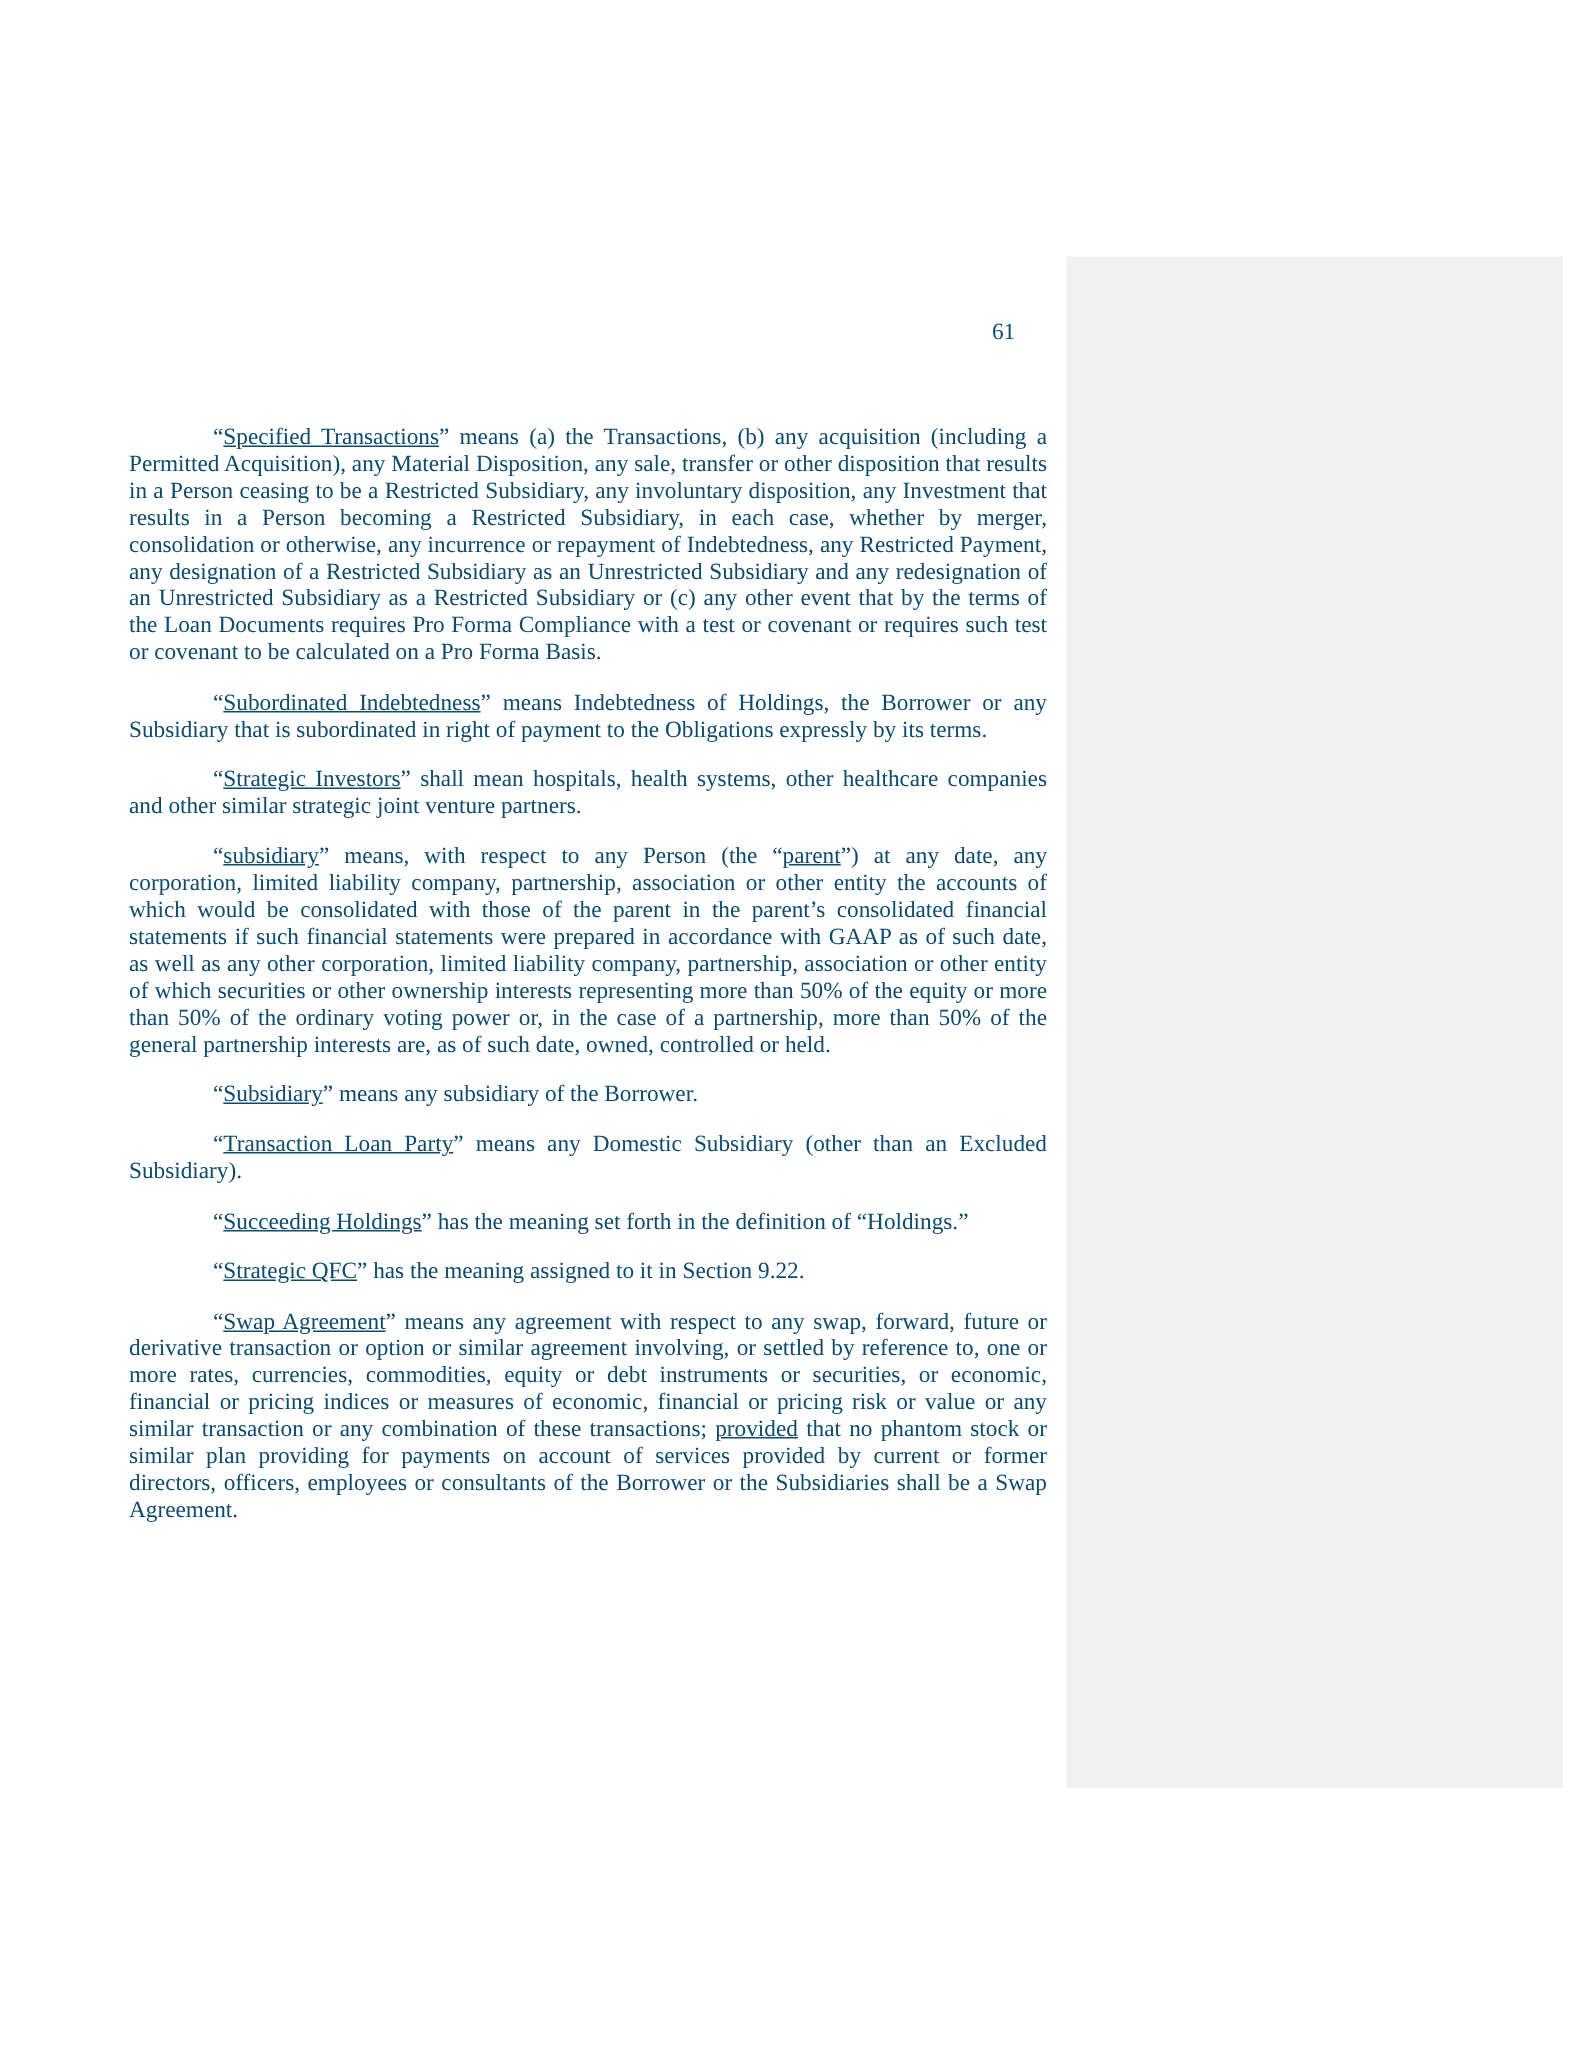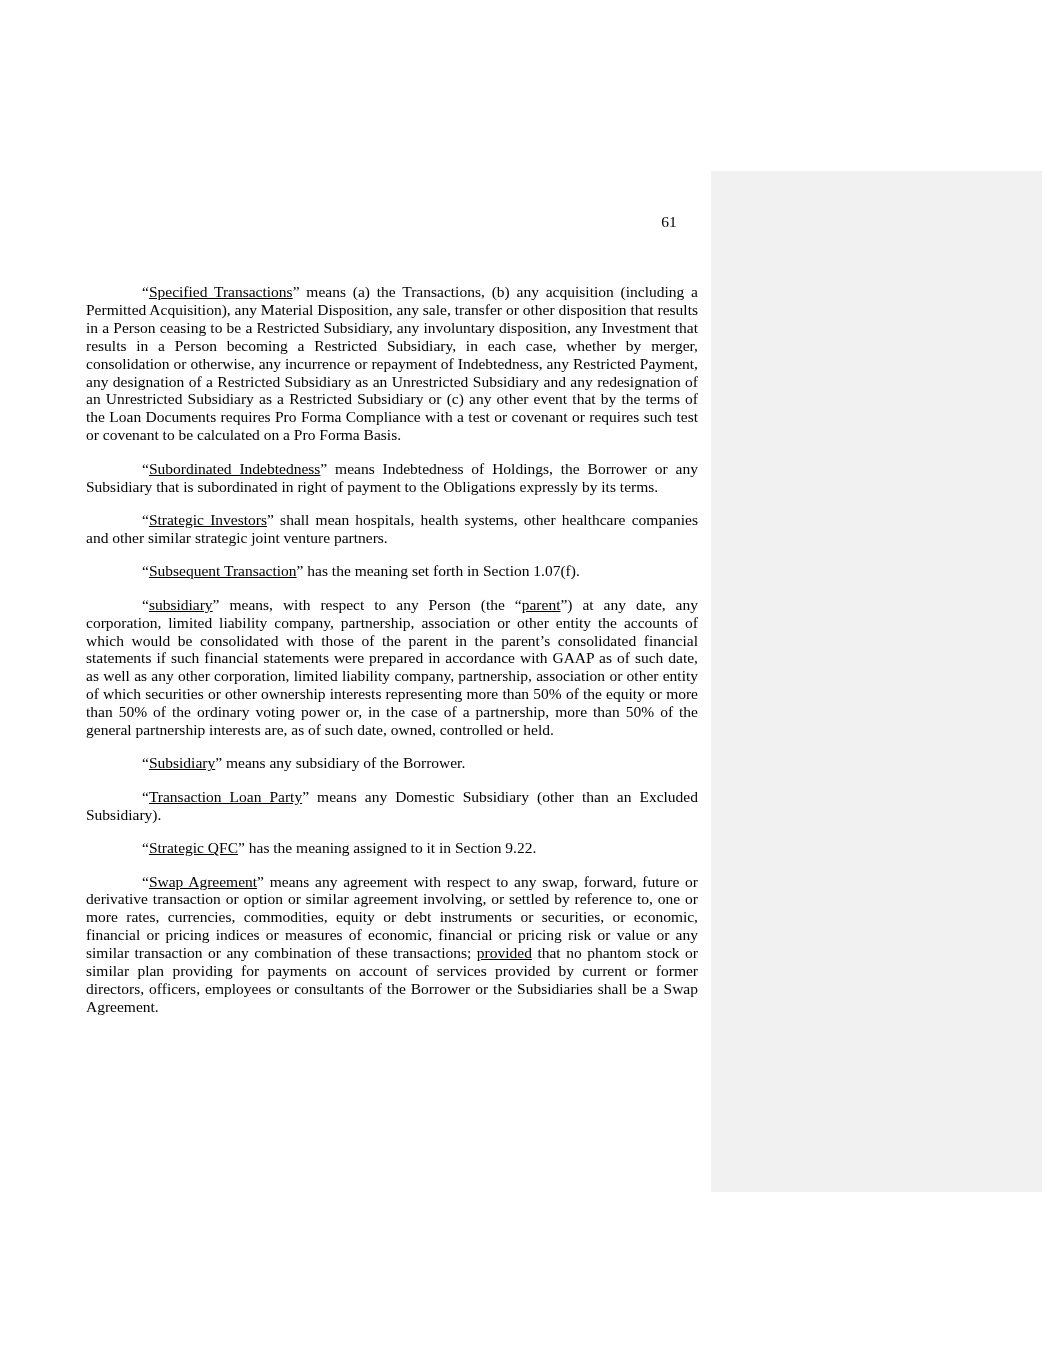--- a/index.html
+++ b/index.html
@@ -7,21 +7,21 @@
     padding: 0;
     background: #ffffff;
   }
   .page {
     position: relative;
     width: 1055px;
     height: 1365px;
     background: #ffffff;
     overflow: hidden;
     font-family: "Liberation Serif", serif;
-    color: #000000;
+    color: #0c4a6e;
   }
   .highlight-overlay {
     position: absolute;
     left: 711px;
     top: 171px;
     width: 331px;
     height: 1021px;
     background: #f1f1f1;
   }
   .page-number {
@@ -52,20 +52,20 @@
 </head>
 <body>
 
 <div class="page">
   <div class="highlight-overlay"></div>
   <div class="page-number">61</div>
   <div class="body-text">
       <p class="para"><span>“</span><span class="underline">Specified Transactions</span><span>” means (a) the Transactions, (b) any acquisition (including a Permitted Acquisition), any Material Disposition, any sale, transfer or other disposition that results in a Person ceasing to be a Restricted Subsidiary, any involuntary disposition, any Investment that results in a Person becoming a Restricted Subsidiary, in each case, whether by merger, consolidation or otherwise, any incurrence or repayment of Indebtedness, any Restricted Payment, any designation of a Restricted Subsidiary as an Unrestricted Subsidiary and any redesignation of an Unrestricted Subsidiary as a Restricted Subsidiary or (c) any other event that by the terms of the Loan Documents requires Pro Forma Compliance with a test or covenant or requires such test or covenant to be calculated on a Pro Forma Basis.</span></p>
       <p class="para"><span>“</span><span class="underline">Subordinated Indebtedness</span><span>” means Indebtedness of Holdings, the Borrower or any Subsidiary that is subordinated in right of payment to the Obligations expressly by its terms.</span></p>
       <p class="para"><span>“</span><span class="underline">Strategic Investors</span><span>” shall mean hospitals, health systems, other healthcare companies and other similar strategic joint venture partners.</span></p>
-      <p class="para"><span>“</span><span class="underline">Subsequent Transaction</span><span>” has the meaning set forth in Section 1.07(f).</span></p>
       <p class="para"><span>“</span><span class="underline">subsidiary</span><span>” means, with respect to any Person (the “</span><span class="underline">parent</span><span>”) at any date, any corporation, limited liability company, partnership, association or other entity the accounts of which would be consolidated with those of the parent in the parent’s consolidated financial statements if such financial statements were prepared in accordance with GAAP as of such date, as well as any other corporation, limited liability company, partnership, association or other entity of which securities or other ownership interests representing more than 50% of the equity or more than 50% of the ordinary voting power or, in the case of a partnership, more than 50% of the general partnership interests are, as of such date, owned, controlled or held.</span></p>
       <p class="para"><span>“</span><span class="underline">Subsidiary</span><span>” means any subsidiary of the Borrower.</span></p>
       <p class="para"><span>“</span><span class="underline">Transaction Loan Party</span><span>” means any Domestic Subsidiary (other than an Excluded Subsidiary).</span></p>
+      <p class="para"><span>“</span><span class="underline">Succeeding Holdings</span><span>” has the meaning set forth in the definition of “Holdings.”</span></p>
       <p class="para"><span>“</span><span class="underline">Strategic QFC</span><span>” has the meaning assigned to it in Section 9.22.</span></p>
       <p class="para"><span>“</span><span class="underline">Swap Agreement</span><span>” means any agreement with respect to any swap, forward, future or derivative transaction or option or similar agreement involving, or settled by reference to, one or more rates, currencies, commodities, equity or debt instruments or securities, or economic, financial or pricing indices or measures of economic, financial or pricing risk or value or any similar transaction or any combination of these transactions; </span><span class="underline">provided</span><span> that no phantom stock or similar plan providing for payments on account of services provided by current or former directors, officers, employees or consultants of the Borrower or the Subsidiaries shall be a Swap Agreement.</span></p>
     </div>
 </div>
 
 </body></html>

